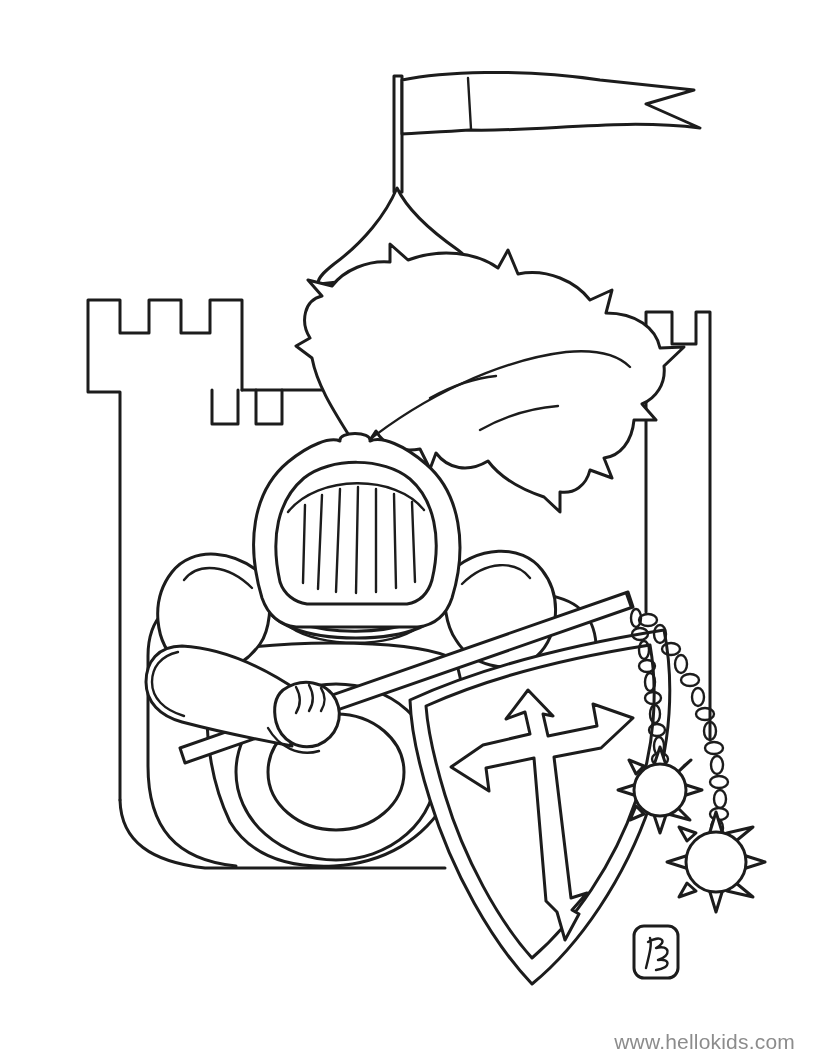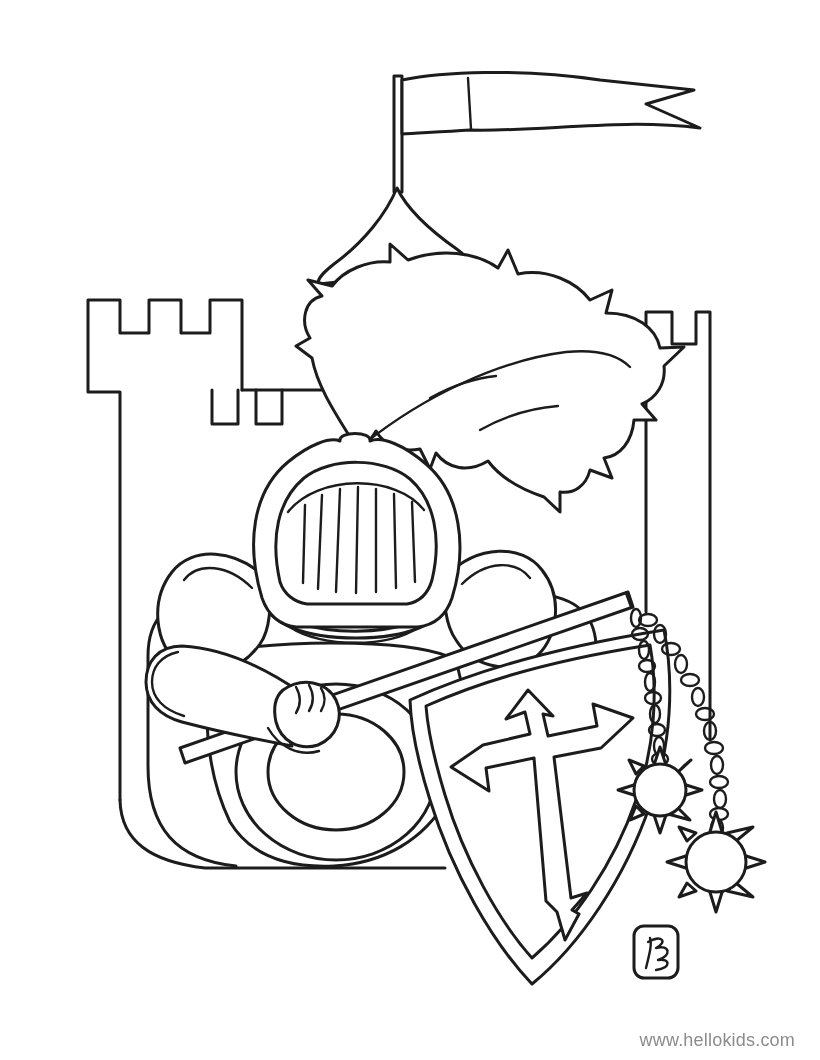--- a/index.html
+++ b/index.html
@@ -3,21 +3,21 @@
 <meta charset="utf-8">
 <title>Coloring Page</title>
 <style>
   html,body{margin:0;padding:0;background:#ffffff;}
   .page{position:relative;width:820px;height:1060px;background:#ffffff;overflow:hidden;}
   .page svg{position:absolute;left:0;top:0;}
   .art{stroke:#1c1c1c;stroke-width:3;fill:none;stroke-linecap:round;stroke-linejoin:round;}
   .artw{stroke:#1c1c1c;stroke-width:3;fill:#ffffff;stroke-linecap:round;stroke-linejoin:round;}
   .thin{stroke:#1c1c1c;stroke-width:2.4;fill:none;stroke-linecap:round;stroke-linejoin:round;}
   .watermark{position:absolute;top:1030px;right:25px;font-family:"Liberation Sans",sans-serif;
-             font-size:18px;color:#8c8c8c;letter-spacing:0.2px;}
+             font-size:21px;color:#8c8c8c;letter-spacing:0.2px;}
 </style>
 </head>
 <body>
 
 <div class="page">
   <svg width="820" height="1060" viewBox="0 0 820 1060">
 
     <g>
       <rect class="artw" x="394" y="76" width="8" height="116"></rect>
       <path class="artw" d="M 402,80 C 440,72 520,68 600,80 L 694,90 L 646,104 L 700,128 C 620,118 540,132 470,130 C 440,132 415,133 402,134 Z"></path>

